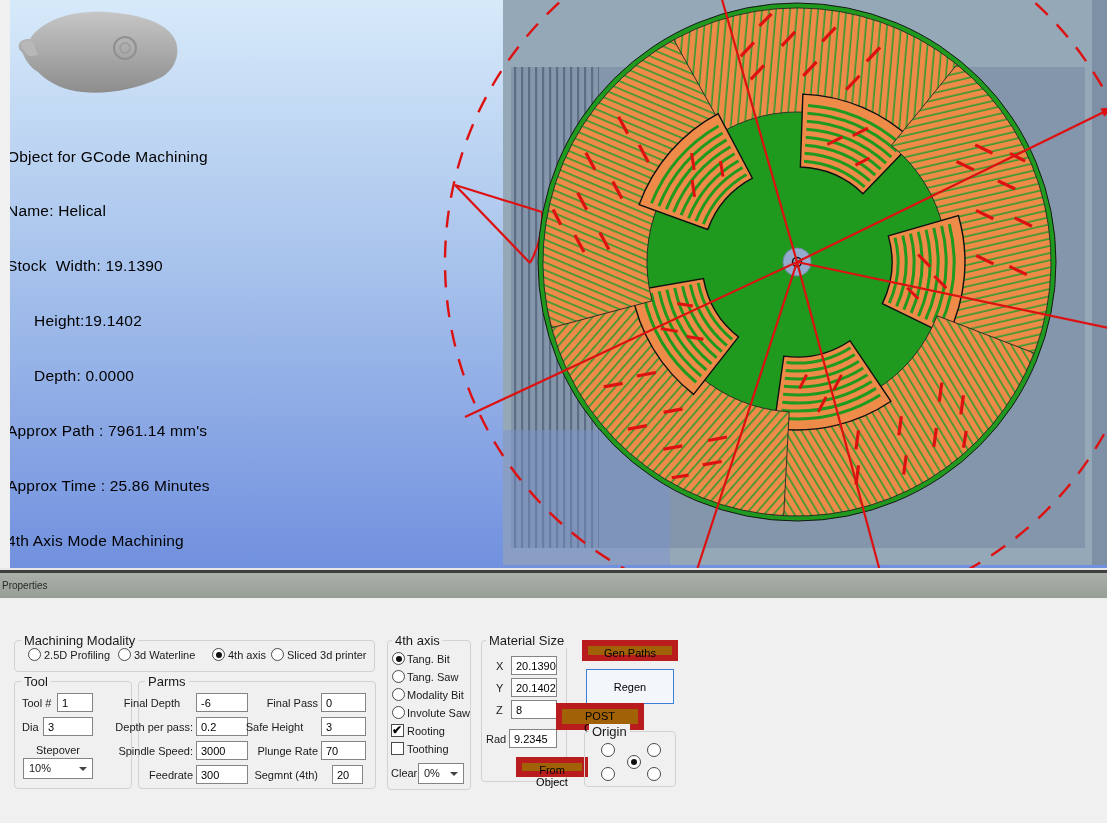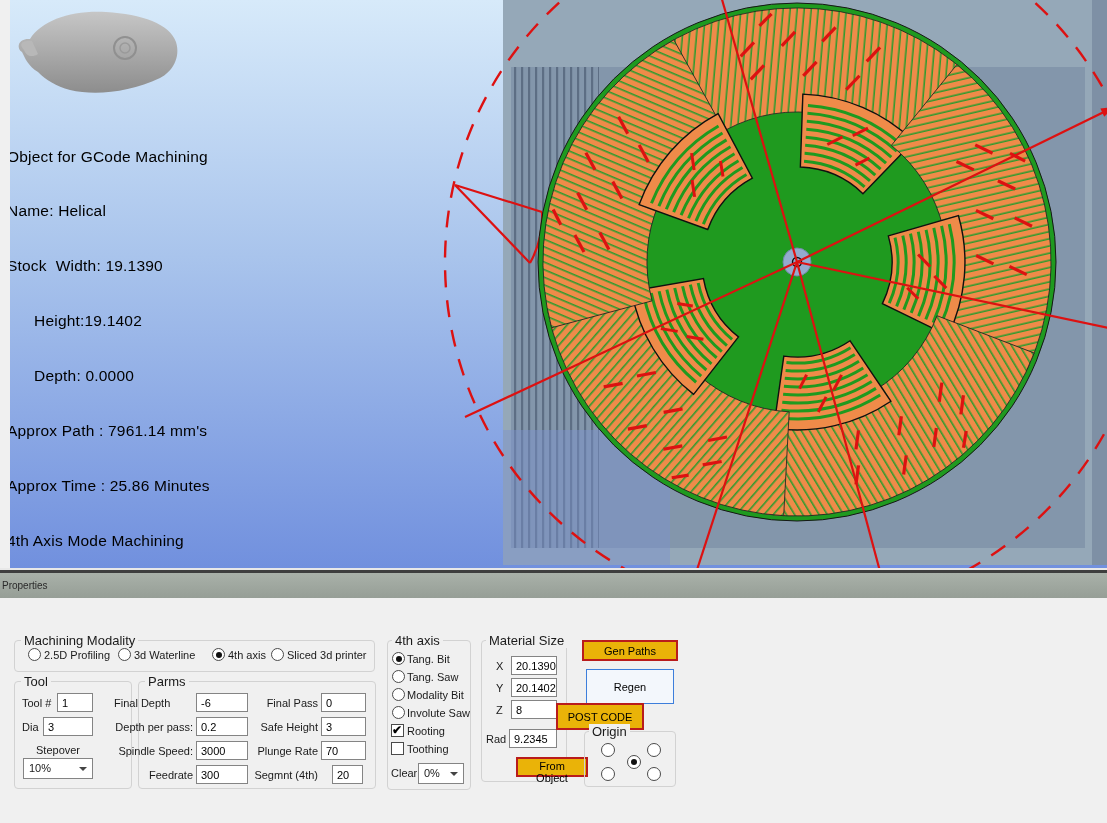--- a/index.html
+++ b/index.html
@@ -27,21 +27,21 @@
        padding-right:8px;}
   .tab.active{top:0;height:23px;line-height:23px;background:#f0f0f0;font-weight:bold;
        clip-path:polygon(0 0,calc(100% - 11px) 0,100% 100%,0 100%);}
   
   .panel{position:absolute;left:0;top:621px;width:100%;height:202px;background:#f0f0f0;}
   .gb{position:absolute;border:1px solid #d2d2d2;border-radius:4px;box-sizing:border-box;}
   .gbcap{position:absolute;font-size:13px;background:#f0f0f0;padding:0 3px;white-space:nowrap;}
   .lbl{position:absolute;font-size:11px;white-space:nowrap;}
   .txt{position:absolute;height:19px;border:1px solid #848484;background:#fff;font-family:"Liberation Sans",sans-serif;
        font-size:11px;padding:0 0 0 4px;box-sizing:border-box;outline:none;}
-  .btn{position:absolute;background:#eab308;border:2px solid #b91c1c;font-size:11px;
+  .btn{position:absolute;background:#a16207;border:6px solid #b91c1c;font-size:11px;
        font-family:"Liberation Sans",sans-serif;box-sizing:border-box;text-align:center;}
   .btn.focus{background:#f3f7fc;border:1px solid #3d7edb;}
   .combo{position:absolute;background:#fff;border:1px solid #848484;box-sizing:border-box;
          font-size:11px;line-height:19px;padding-left:5px;}
   .combo::after{content:"";position:absolute;right:5px;top:8px;border:4px solid transparent;
          border-top-color:#444;}
   .rd{position:absolute;width:13px;height:13px;border:1px solid #4a4a4a;border-radius:50%;
       background:#fff;box-sizing:border-box;}
   .rd.on::after{content:"";position:absolute;left:2.5px;top:2.5px;width:6px;height:6px;
       background:#101010;border-radius:50%;}
@@ -189,31 +189,31 @@
   <span class="gbcap" style="left:21px;top:674px">Tool</span>
   <span class="lbl" style="left:22px;top:697px">Tool #</span>
   <input class="txt" style="left: 57px; top: 693px; width: 36px;" value="1">
   <span class="lbl" style="left:22px;top:721px">Dia</span>
   <input class="txt" style="left: 43px; top: 717px; width: 50px;" value="3">
   <span class="lbl" style="left:36px;top:744px">Stepover</span>
   <div class="combo" style="left:23px;top:758px;width:70px;height:21px">10%</div>
 
   <div class="gb" style="left:138px;top:681px;width:238px;height:108px"></div>
   <span class="gbcap" style="left:145px;top:674px">Parms</span>
-  <span class="lbl" style="left:114px;top:697px;width:92px;text-align:left">Final Depth</span>
+  <span class="lbl" style="left:106px;top:697px;width:92px;text-align:center">Final Depth</span>
   <input class="txt" style="left: 196px; top: 693px; width: 52px;" value="-6">
   <span class="lbl" style="left:101px;top:721px;width:92px;text-align:right">Depth per pass:</span>
   <input class="txt" style="left: 196px; top: 717px; width: 52px;" value="0.2">
   <span class="lbl" style="left:101px;top:745px;width:92px;text-align:right">Spindle Speed:</span>
   <input class="txt" style="left: 196px; top: 741px; width: 52px;" value="3000">
   <span class="lbl" style="left:101px;top:769px;width:92px;text-align:right">Feedrate</span>
   <input class="txt" style="left: 196px; top: 765px; width: 52px;" value="300">
   <span class="lbl" style="left:231px;top:697px;width:87px;text-align:right">Final Pass</span>
   <input class="txt" style="left: 321px; top: 693px; width: 45px;" value="0">
-  <span class="lbl" style="left:231px;top:721px;width:87px;text-align:right">Safe Height</span>
+  <span class="lbl" style="left:231px;top:721px;width:87px;text-align:center">Safe Height</span>
   <input class="txt" style="left: 321px; top: 717px; width: 45px;" value="3">
   <span class="lbl" style="left:231px;top:745px;width:87px;text-align:right">Plunge Rate</span>
   <input class="txt" style="left: 321px; top: 741px; width: 45px;" value="70">
   <span class="lbl" style="left:231px;top:769px;width:87px;text-align:right">Segmnt (4th)</span>
   <input class="txt" style="left: 332px; top: 765px; width: 31px;" value="20">
 
   <div class="gb" style="left:387px;top:640px;width:84px;height:150px"></div>
   <span class="gbcap" style="left:392px;top:633px">4th axis</span>
   <span class="rd on" style="left:392px;top:652px"></span>
   <span class="lbl" style="left:407px;top:653px">Tang. Bit</span>

